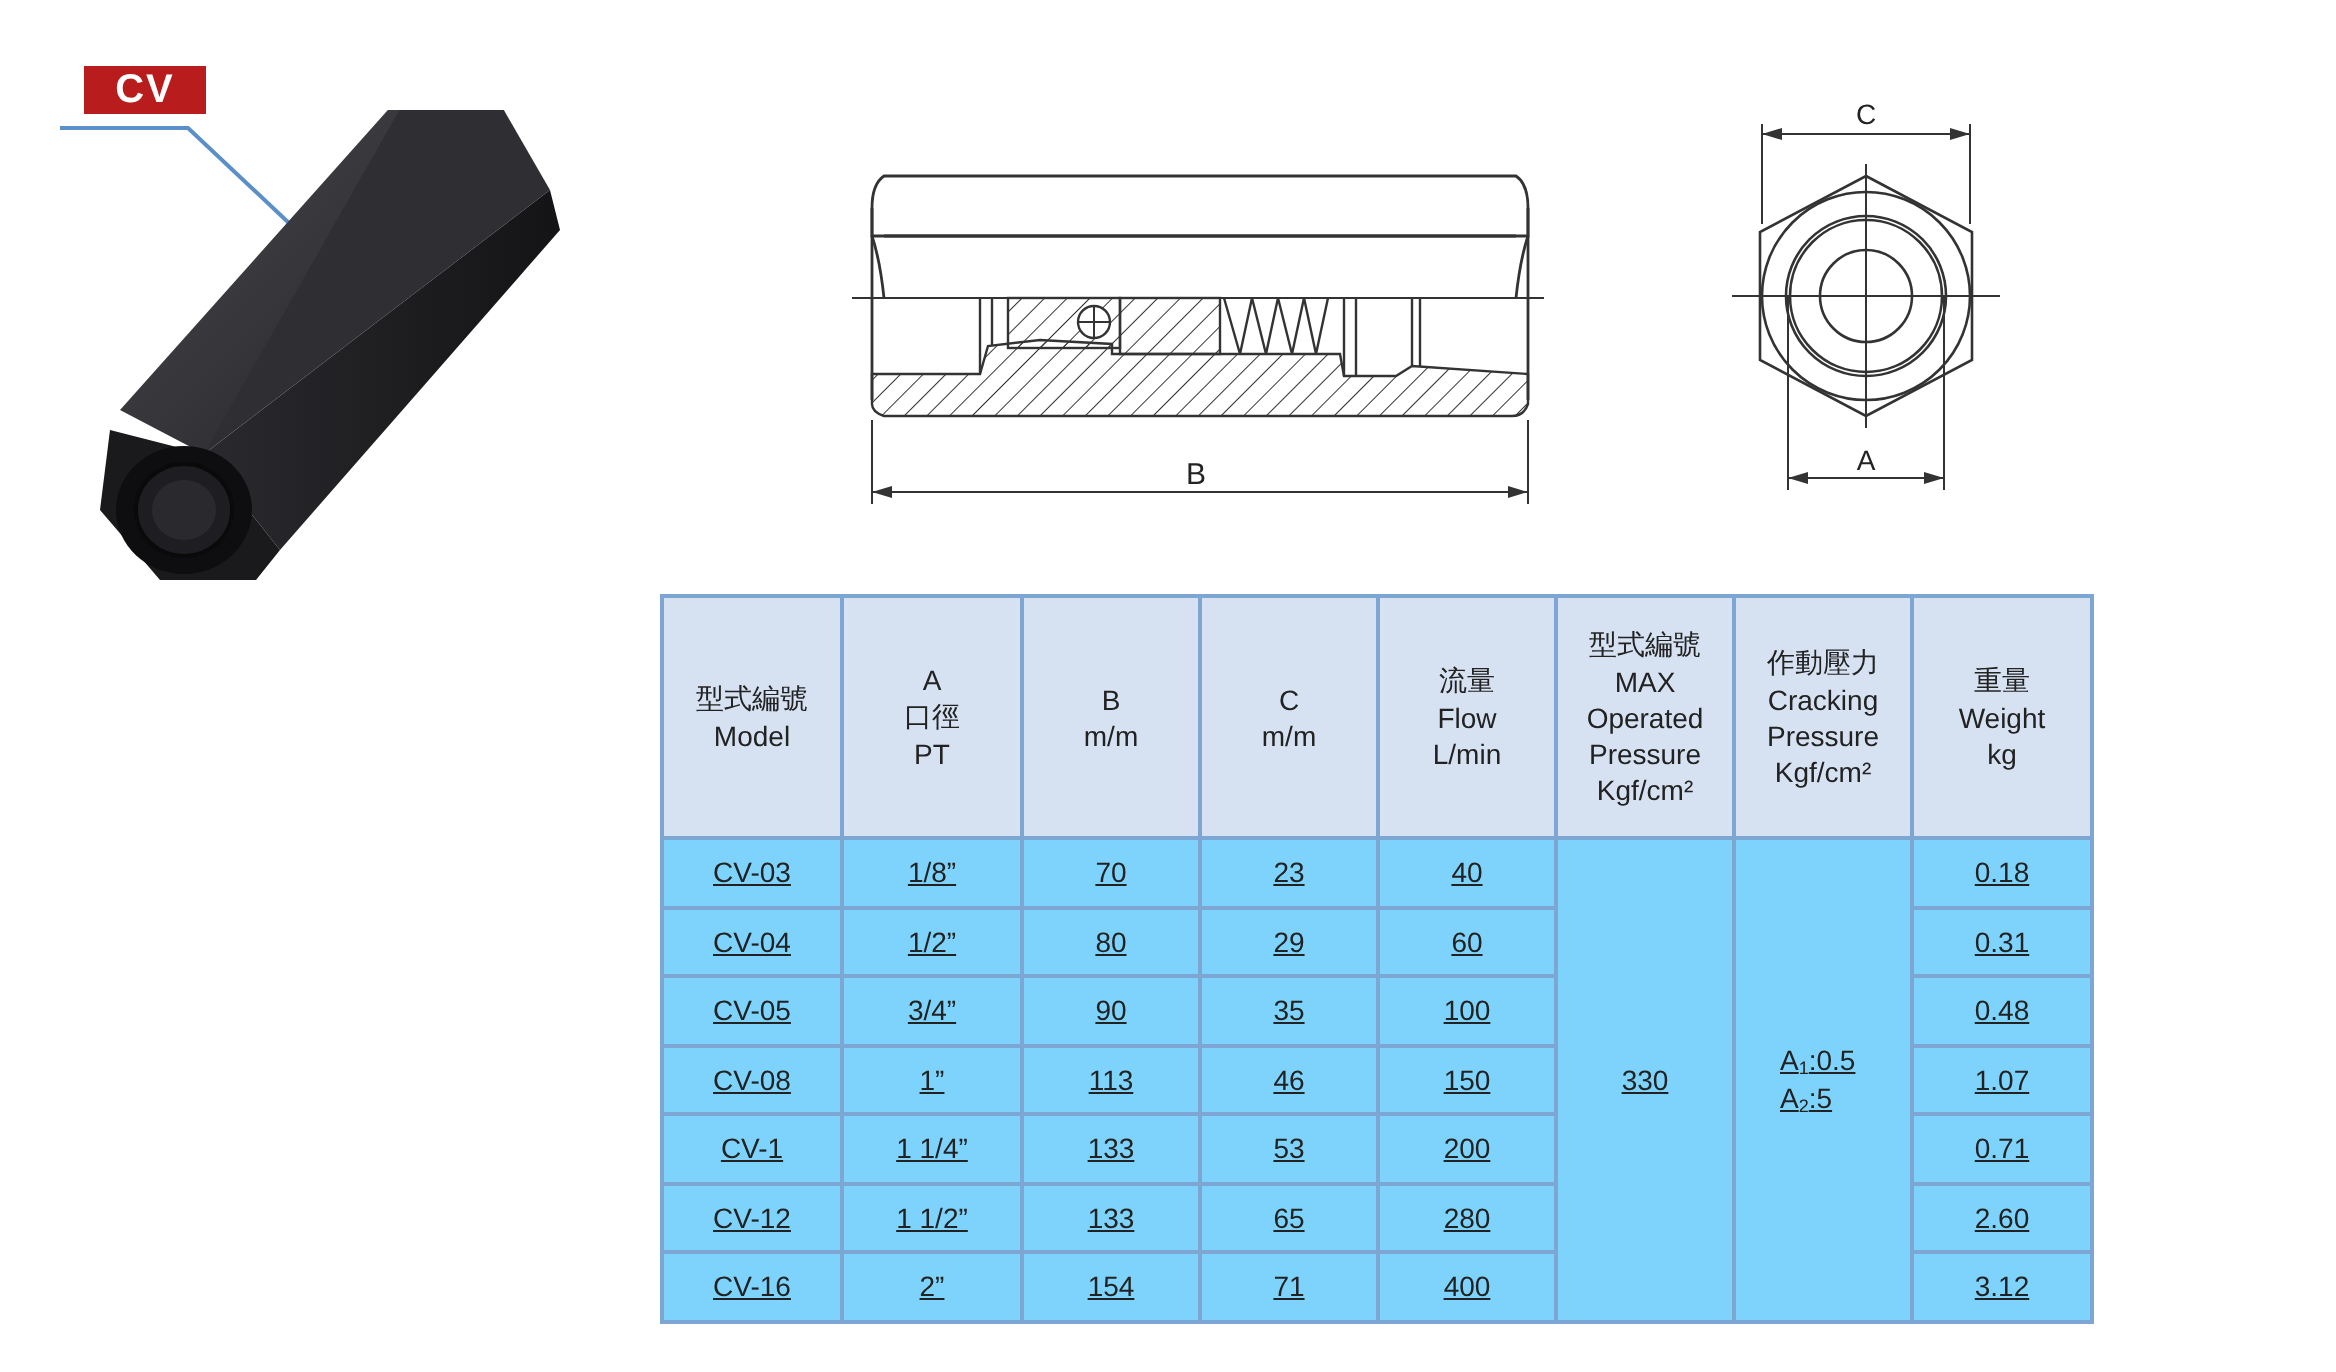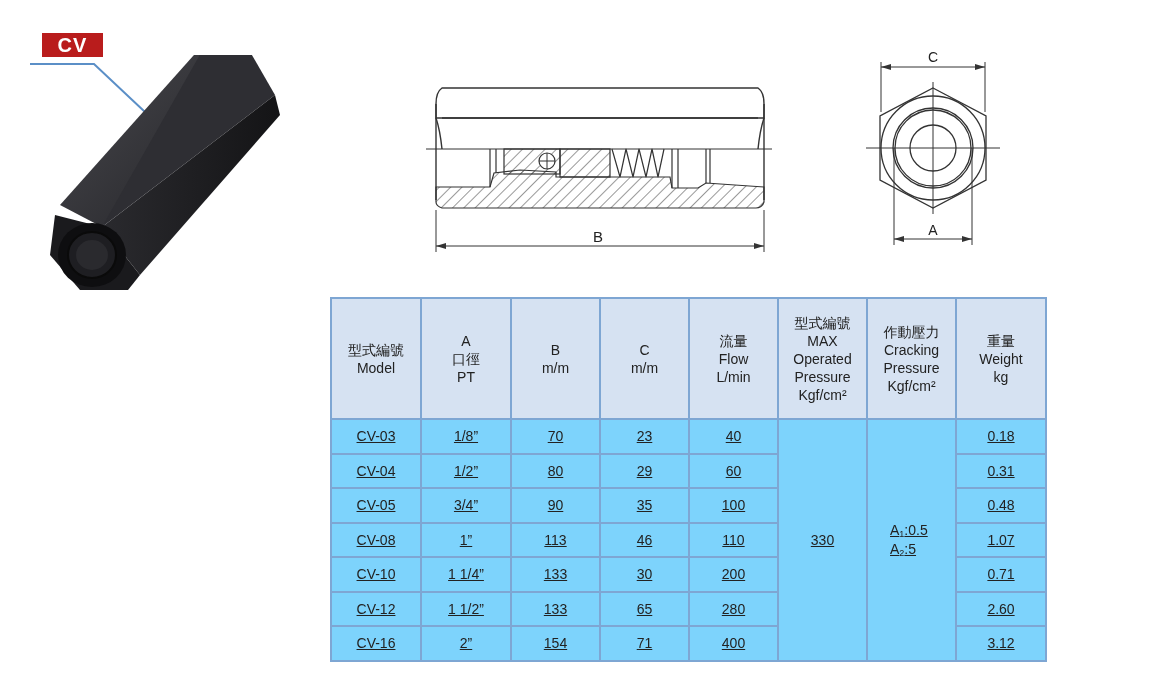--- a/index.html
+++ b/index.html
@@ -165,28 +165,28 @@
       <td>90</td>
       <td>35</td>
       <td>100</td>
       <td>0.48</td>
     </tr>
     <tr>
       <td>CV-08</td>
       <td>1”</td>
       <td>113</td>
       <td>46</td>
-      <td>110</td>
+      <td>150</td>
       <td>1.07</td>
     </tr>
     <tr>
-      <td>CV-10</td>
+      <td>CV-1</td>
       <td>1 1/4”</td>
       <td>133</td>
-      <td>30</td>
+      <td>53</td>
       <td>200</td>
       <td>0.71</td>
     </tr>
     <tr>
       <td>CV-12</td>
       <td>1 1/2”</td>
       <td>133</td>
       <td>65</td>
       <td>280</td>
       <td>2.60</td>

